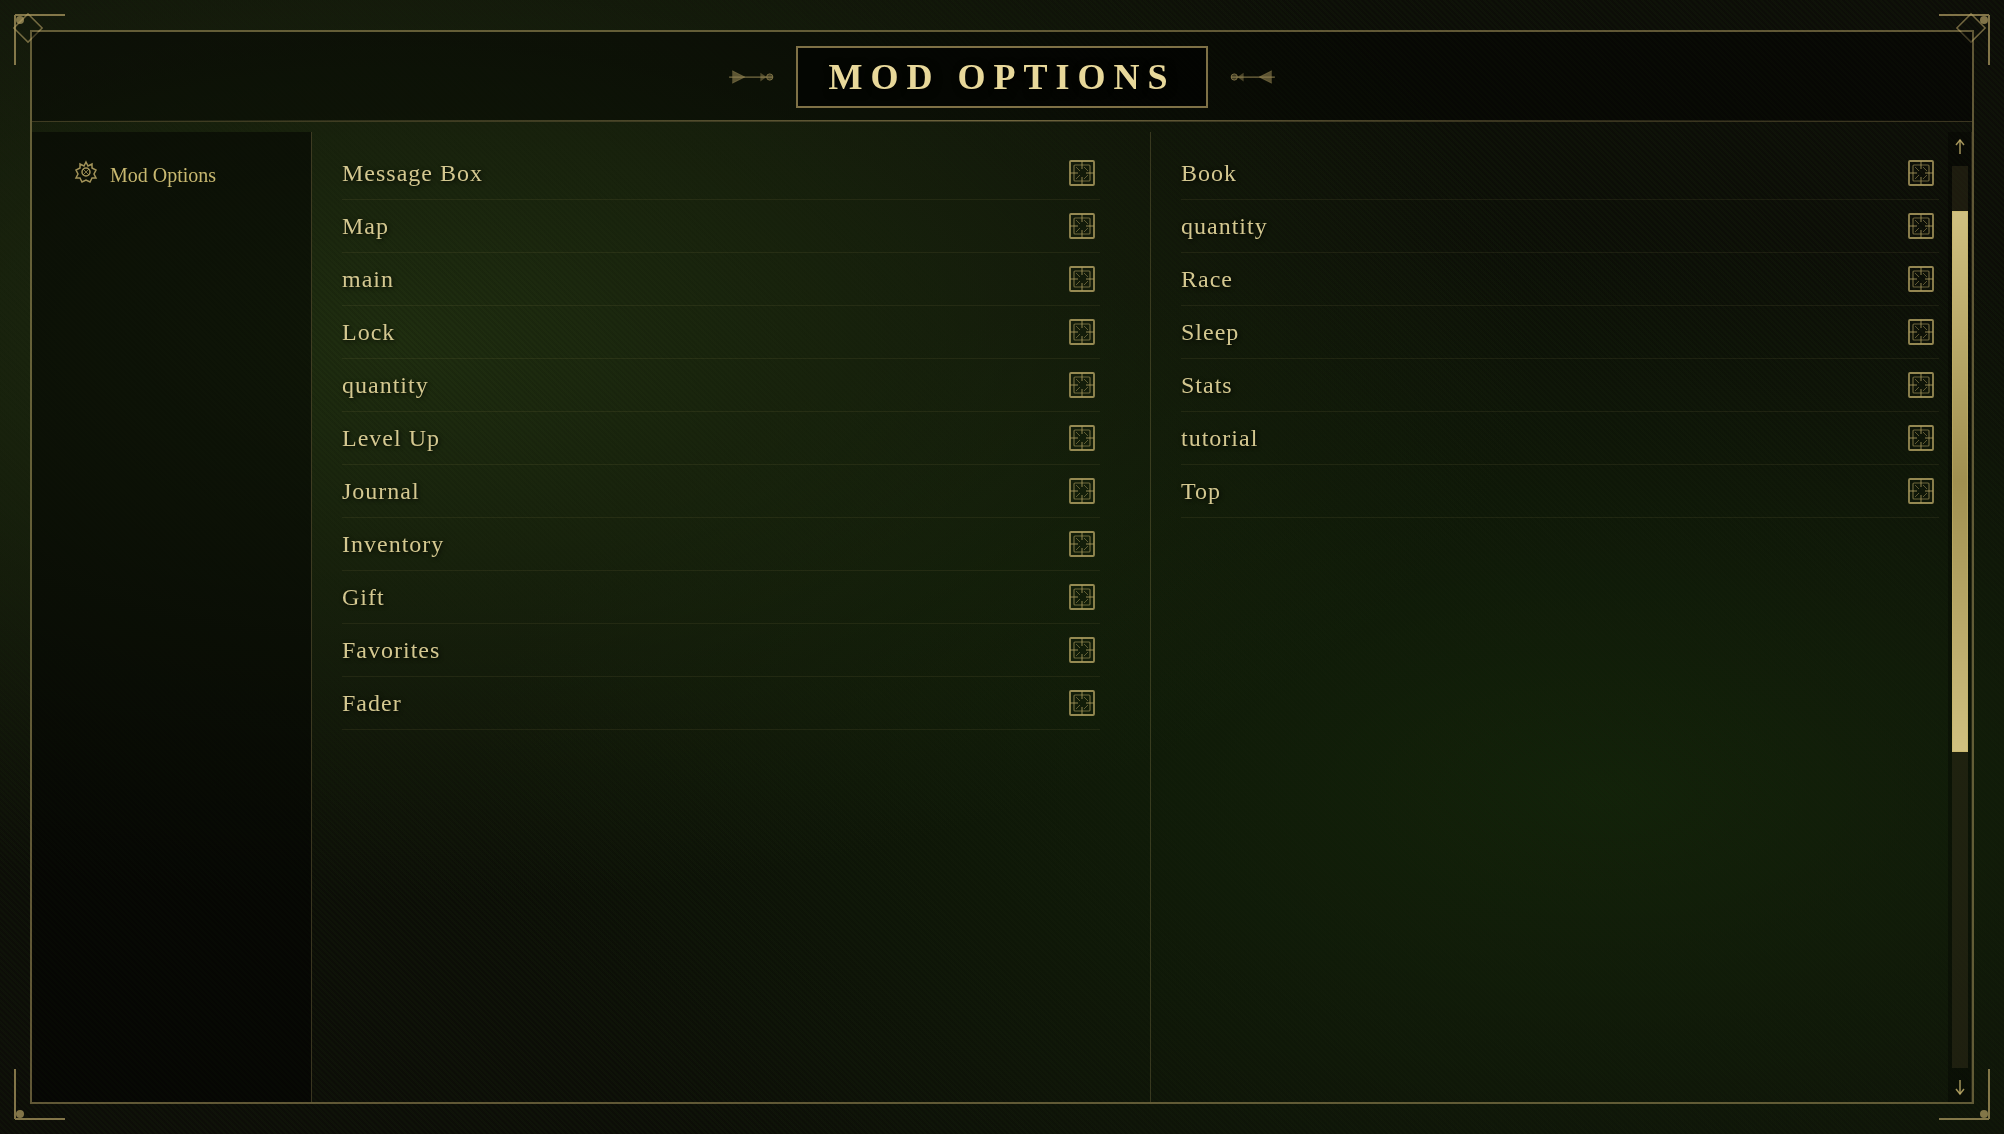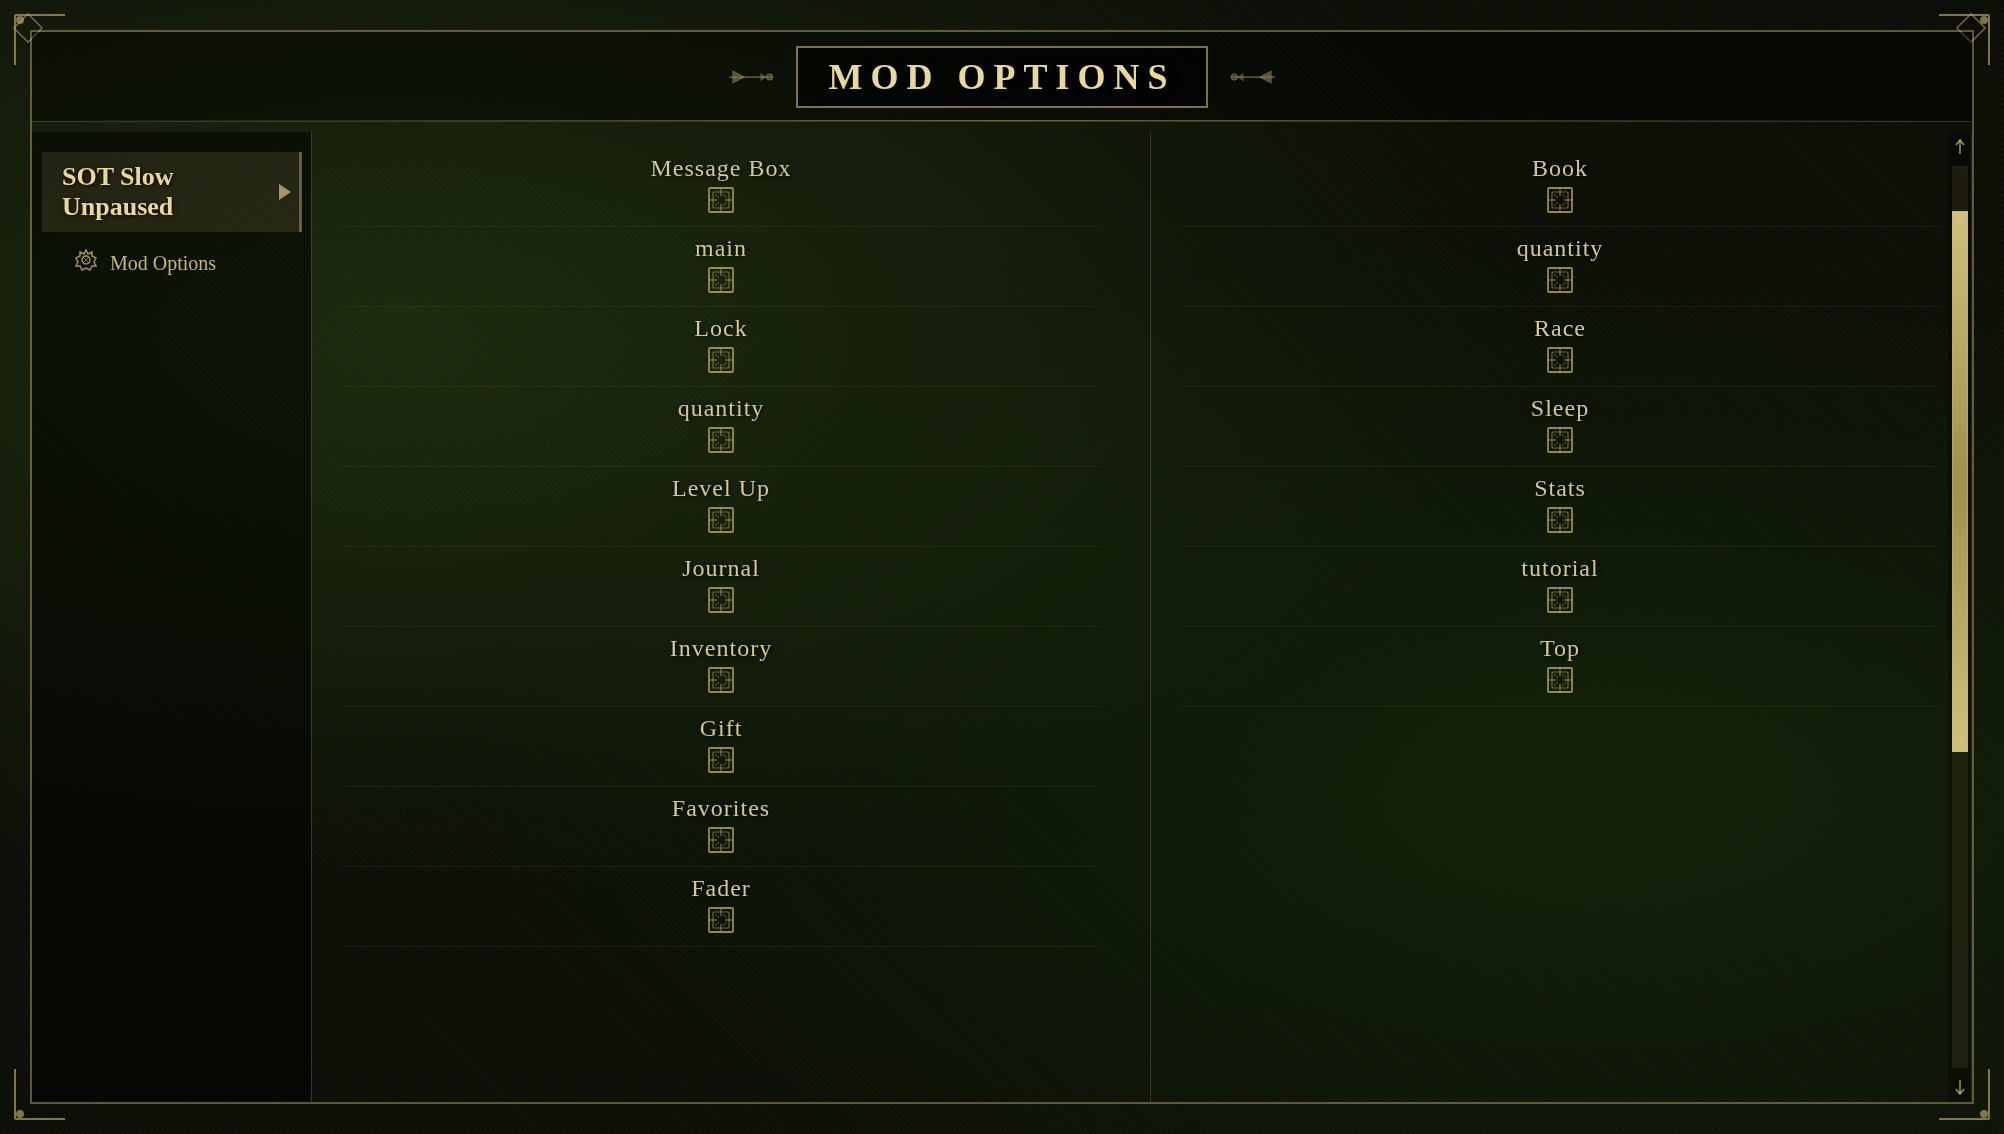--- a/index.html
+++ b/index.html
@@ -200,21 +200,20 @@
       border-right: none;
     }
 
     .list-item {
       display: flex;
       align-items: center;
       justify-content: space-between;
       padding: 8px 0;
       cursor: pointer;
       border-bottom: 1px solid rgba(180,160,100,0.1);
-      flex-direction: column;
     }
 
     .list-item-label {
       font-size: 24px;
       color: #d4c890;
       text-shadow: 1px 1px 4px rgba(0,0,0,0.8);
       letter-spacing: 1px;
     }
 
     .list-item-icon {
@@ -325,24 +324,20 @@
         <path d="M25 18 L15 25 L25 32 Z" fill="rgba(180,160,100,0.5)"></path>
       </svg>
     </div>
     <div class="header-bar"></div>
   </div>
 
   <div class="content-area">
 
     <div class="sidebar">
 
-      <div class="nav-item active">
-        <span class="nav-item-label">SOT Slow Unpaused</span>
-        <div class="nav-arrow"></div>
-      </div>
 
       <div class="nav-subitem" style="display:flex; align-items:center; gap:10px; padding-left: 30px;">
         <span style="color:#c8b870; font-size:22px;">
           
           <svg width="28" height="28" viewBox="0 0 28 28" fill="none">
             <path d="M14 4 L16 8 L20 6 L20 10 L24 12 L22 16 L24 20 L20 20 L18 24 L14 22 L10 24 L8 20 L4 20 L6 16 L4 12 L8 10 L8 6 L12 8 Z" stroke="rgba(200,180,110,0.8)" stroke-width="1.5" fill="none"></path>
             <circle cx="14" cy="14" r="4" stroke="rgba(200,180,110,0.8)" stroke-width="1.5" fill="none"></circle>
             <path d="M11 11 L17 17 M17 11 L11 17" stroke="rgba(200,180,110,0.6)" stroke-width="1"></path>
           </svg>
         </span>
@@ -362,20 +357,34 @@
               <rect x="8" y="8" width="16" height="16" rx="1" stroke="rgba(200,180,110,0.6)" stroke-width="1.2" fill="none"></rect>
               <line x1="4" y1="16" x2="12" y2="16" stroke="rgba(200,180,110,0.7)" stroke-width="1.2"></line>
               <line x1="20" y1="16" x2="28" y2="16" stroke="rgba(200,180,110,0.7)" stroke-width="1.2"></line>
               <line x1="16" y1="4" x2="16" y2="12" stroke="rgba(200,180,110,0.7)" stroke-width="1.2"></line>
               <line x1="16" y1="20" x2="16" y2="28" stroke="rgba(200,180,110,0.7)" stroke-width="1.2"></line>
               <path d="M10 10 L14 14 M18 10 L22 14 M10 22 L14 18 M18 22 L22 18" stroke="rgba(200,180,110,0.5)" stroke-width="1"></path>
             </svg>
           </span>
         </div>
 
+        <div class="list-item">
+          <span class="list-item-label">Map</span>
+          <span class="list-item-icon">
+            <svg width="32" height="32" viewBox="0 0 32 32" fill="none">
+                <rect x="4" y="4" width="24" height="24" rx="1" stroke="rgba(200,180,110,0.85)" stroke-width="1.8" fill="none"></rect>
+                <rect x="8" y="8" width="16" height="16" rx="1" stroke="rgba(200,180,110,0.6)" stroke-width="1.2" fill="none"></rect>
+                <line x1="4" y1="16" x2="12" y2="16" stroke="rgba(200,180,110,0.7)" stroke-width="1.2"></line>
+                <line x1="20" y1="16" x2="28" y2="16" stroke="rgba(200,180,110,0.7)" stroke-width="1.2"></line>
+                <line x1="16" y1="4" x2="16" y2="12" stroke="rgba(200,180,110,0.7)" stroke-width="1.2"></line>
+                <line x1="16" y1="20" x2="16" y2="28" stroke="rgba(200,180,110,0.7)" stroke-width="1.2"></line>
+                <path d="M10 10 L14 14 M18 10 L22 14 M10 22 L14 18 M18 22 L22 18" stroke="rgba(200,180,110,0.5)" stroke-width="1"></path>
+              </svg>
+          </span>
+        </div>
 
         <div class="list-item">
           <span class="list-item-label">main</span>
           <span class="list-item-icon">
             <svg width="32" height="32" viewBox="0 0 32 32" fill="none">
                 <rect x="4" y="4" width="24" height="24" rx="1" stroke="rgba(200,180,110,0.85)" stroke-width="1.8" fill="none"></rect>
                 <rect x="8" y="8" width="16" height="16" rx="1" stroke="rgba(200,180,110,0.6)" stroke-width="1.2" fill="none"></rect>
                 <line x1="4" y1="16" x2="12" y2="16" stroke="rgba(200,180,110,0.7)" stroke-width="1.2"></line>
                 <line x1="20" y1="16" x2="28" y2="16" stroke="rgba(200,180,110,0.7)" stroke-width="1.2"></line>
                 <line x1="16" y1="4" x2="16" y2="12" stroke="rgba(200,180,110,0.7)" stroke-width="1.2"></line>

